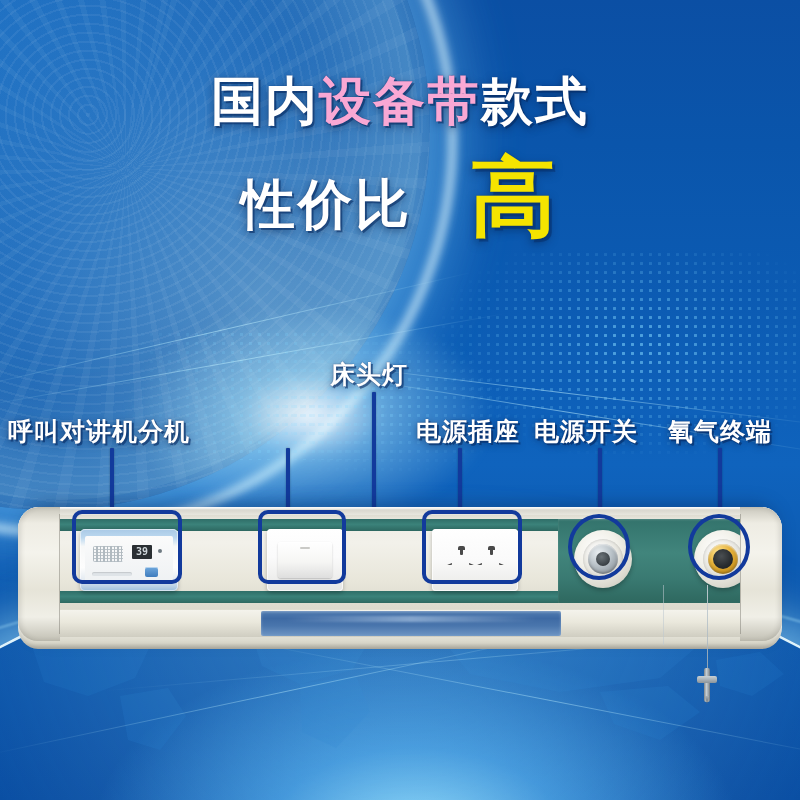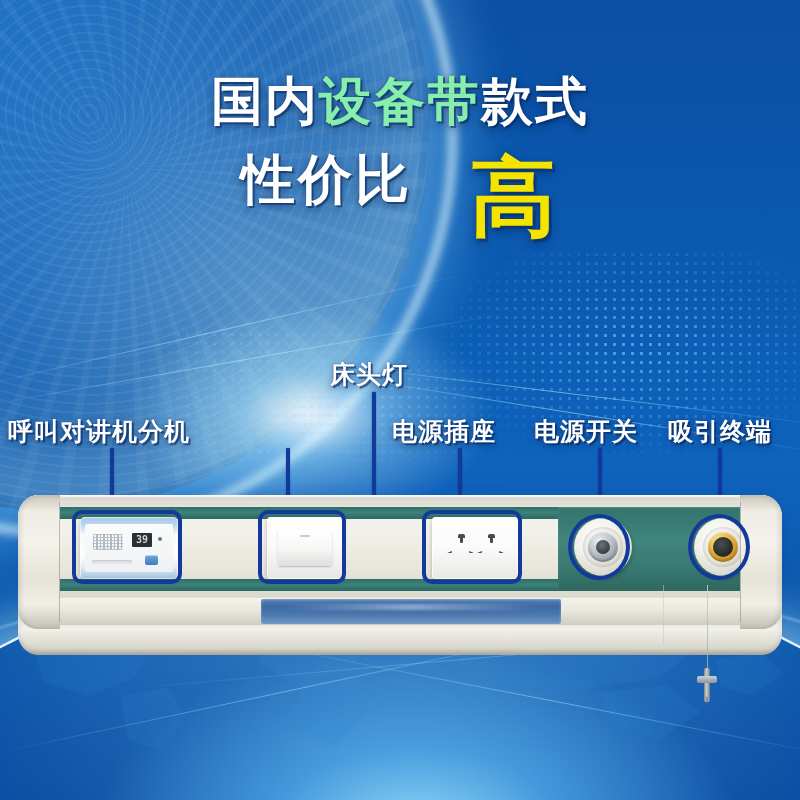--- a/index.html
+++ b/index.html
@@ -89,47 +89,47 @@
   .s6{left:240px;top:700px;width:620px;transform:rotate(11deg);opacity:.8;}
   .s7{left:100px;top:660px;width:700px;transform:rotate(-5deg);opacity:.5;}
 
   
   .headline{position:absolute;left:0;top:74px;width:800px;text-align:center;}
   .hl-line1{
     font-size:52px;font-weight:bold;letter-spacing:2px;line-height:1.05;
     color:#ffffff;
     text-shadow:0 0 1px #09306e,2px 2px 0 rgba(6,40,95,.55),0 3px 9px rgba(3,25,65,.55);
   }
-  .hl-line1 .accent{color:#86efac;}
+  .hl-line1 .accent{color:#f9a8d4;}
   .hl-line2{
     margin-top:22px;font-size:54px;font-weight:bold;letter-spacing:3px;line-height:1.05;
     color:#ffffff;
     text-shadow:0 0 1px #09306e,2px 2px 0 rgba(6,40,95,.55),0 3px 9px rgba(3,25,65,.55);
-    display:flex;align-items:flex-start;justify-content:center;gap:58px;
+    display:flex;align-items:flex-end;justify-content:center;gap:58px;
   }
   .hl-big{
     font-size:86px;font-weight:bold;color:#f5e400;line-height:.95;
     text-shadow:0 0 1px #0b2f6a,3px 3px 0 rgba(6,40,95,.45),0 4px 10px rgba(3,25,65,.5);
     position:relative;top:6px;
   }
 
   
   .callout{position:absolute;color:#ffffff;font-weight:bold;font-size:25px;letter-spacing:1px;white-space:nowrap;
     text-shadow:0 0 1px #0a2f6b,2px 2px 0 rgba(7,42,98,.6),0 2px 7px rgba(3,25,65,.55);}
   .lead{position:absolute;width:4px;background:#123a9c;border-radius:1px;box-shadow:0 0 2px rgba(0,0,0,.35);}
 
   
   .panel-wrap{position:absolute;left:18px;top:495px;width:764px;height:145px;}
   .panel-shadow{
     position:absolute;left:8px;top:10px;width:750px;height:132px;border-radius:22px;
     background:rgba(3,25,62,.35);filter:blur(9px);
   }
   
   .panel{
-    position:absolute;left:0;top:0;width:764px;height:160px;border-radius:20px/22px;
+    position:absolute;left:0;top:12px;width:764px;height:142px;border-radius:20px/22px;
     background:linear-gradient(180deg,#cfcdc2 0%,#e9e8e0 6%,#f2f1ea 16%,#eceade 40%,#e3e1d4 62%,#dedcd0 72%,#f1f0e9 84%,#d8d6c9 96%,#bdbbb0 100%);
     box-shadow:inset 0 2px 2px rgba(255,255,255,.9),inset 0 -3px 5px rgba(0,0,0,.14);
     overflow:hidden;
   }
   
   .endcap{position:absolute;top:0;width:42px;height:134px;
     background:linear-gradient(180deg,#c9c7bc 0%,#eeece3 12%,#f4f3ec 34%,#e6e4d8 62%,#f0efe7 82%,#c2c0b4 100%);}
   .endcap.l{left:0;border-radius:20px 0 0 20px;box-shadow:inset 3px 0 5px rgba(0,0,0,.10);}
   .endcap.r{right:0;border-radius:0 20px 20px 0;box-shadow:inset -3px 0 5px rgba(0,0,0,.10);}
   .endcap-line{position:absolute;top:7px;height:120px;width:1px;background:rgba(120,118,108,.45);}
@@ -287,23 +287,23 @@
   <div class="headline">
     <div class="hl-line1"><span>国内</span><span class="accent">设备带</span><span>款式</span></div>
     <div class="hl-line2">
       <span>性价比</span>
       <span class="hl-big">高</span>
     </div>
   </div>
 
   <div class="callout" style="left:8px;top:415px;">呼叫对讲机分机</div>
   <div class="callout" style="left:330px;top:358px;font-family:Liberation Mono, monospace;">床头灯</div>
-  <div class="callout" style="left:392px;top:415px;">电源插座</div>
+  <div class="callout" style="left:416px;top:415px;">电源插座</div>
   <div class="callout" style="left:534px;top:415px;">电源开关</div>
-  <div class="callout" style="left:668px;top:415px;">吸引终端</div>
+  <div class="callout" style="left:668px;top:415px;">氧气终端</div>
 
   <div class="lead" style="left:110px;top:448px;height:78px;"></div>
   <div class="lead" style="left:286px;top:448px;height:78px;"></div>
   <div class="lead" style="left:372px;top:392px;height:215px;"></div>
   <div class="lead" style="left:458px;top:448px;height:78px;"></div>
   <div class="lead" style="left:598px;top:448px;height:72px;"></div>
   <div class="lead" style="left:718px;top:448px;height:72px;"></div>
 
   <div class="panel-wrap">
     <div class="panel-shadow"></div>

